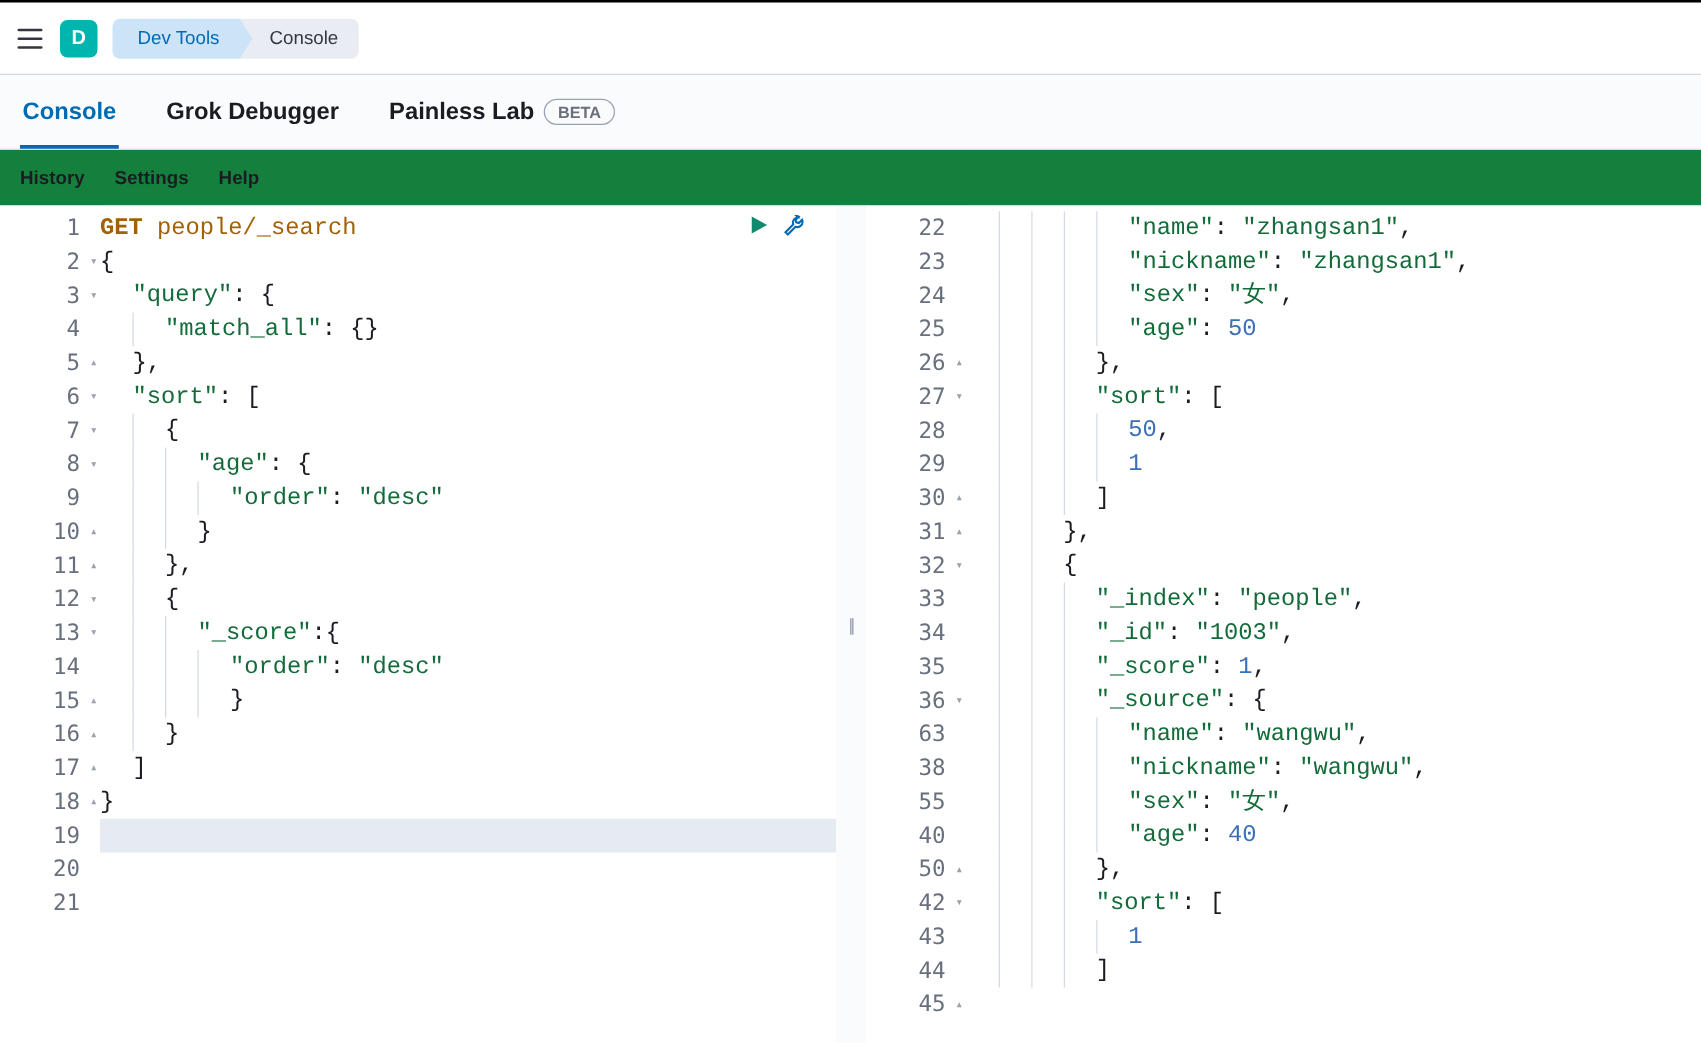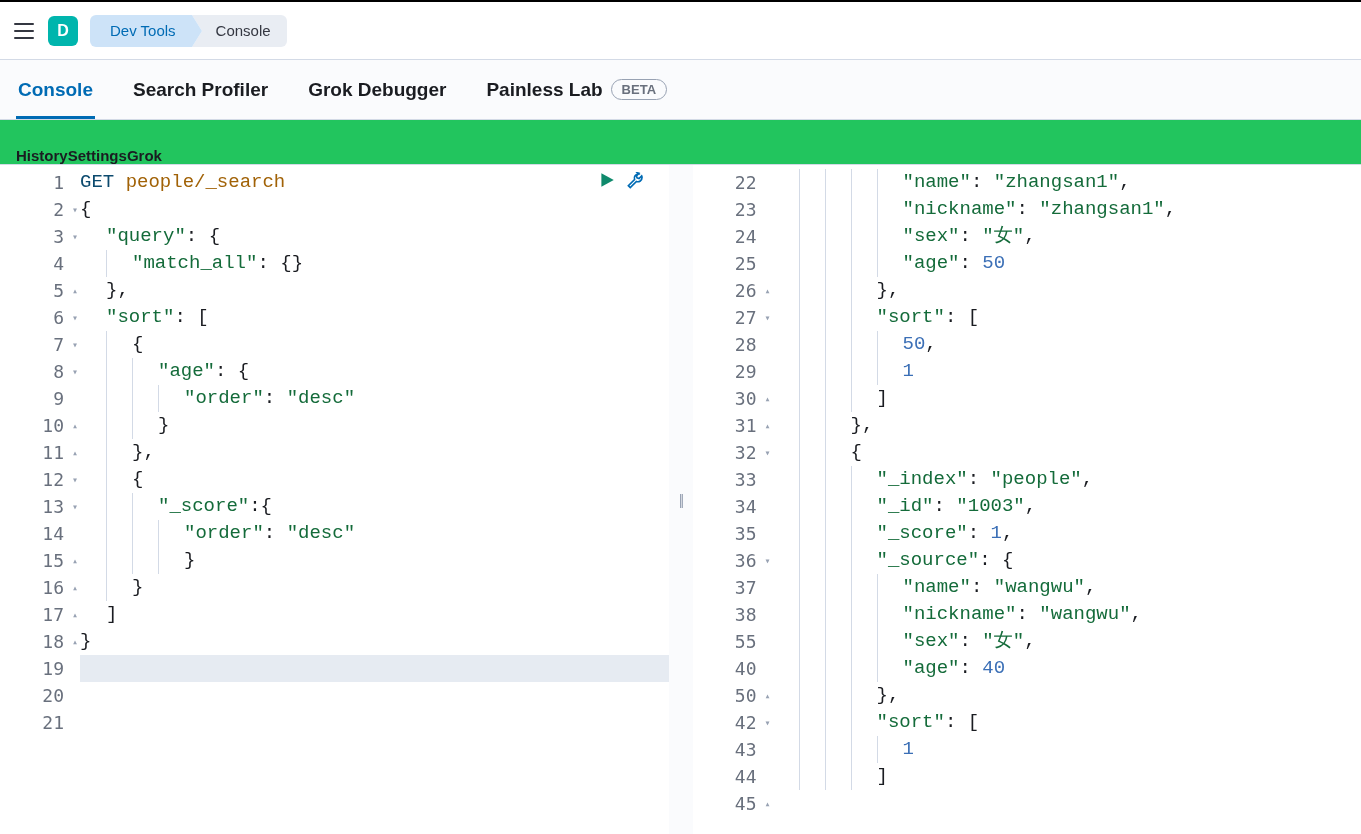--- a/index.html
+++ b/index.html
@@ -13,37 +13,37 @@
 .bc-first { background: #cde3f8; color: #006bb4; border-radius: 6px 0 0 6px; font-weight: 500; }
 .bc-first::after { content: ""; position: absolute; right: -10px; top: 0; border-top: 16px solid transparent; border-bottom: 16px solid transparent; border-left: 10px solid #cde3f8; z-index: 2; }
 .bc-second { background: #e9edf3; color: #343741; border-radius: 0 6px 6px 0; padding-left: 24px; }
 .bc-second::before { content: ""; position: absolute; left: 0; top: 0; border-top: 16px solid transparent; border-bottom: 16px solid transparent; border-left: 10px solid #fff; }
 
 .tabs { height: 60px; border-bottom: 1px solid #d3dae6; background: #fafbfd; display: flex; align-items: center; padding: 0 16px; gap: 36px; }
 .tab { font-size: 19px; font-weight: 700; color: #1a1c21; padding: 18px 2px; cursor: pointer; display: flex; align-items: center; gap: 8px; }
 .tab.active { color: #006bb4; border-bottom: 3px solid #006bb4; padding-bottom: 15px; }
 .beta { font-size: 13px; font-weight: 600; border: 1px solid #98a2b3; border-radius: 12px; padding: 2px 10px; color: #69707d; }
 
-.subtabs { height: 44px; background: #22c55e; display: flex; align-items: flex-end; padding: 0 16px; }
+.subtabs { height: 44px; background: #15803d; display: flex; align-items: center; padding: 0 16px; gap: 24px; }
 .subtab { font-size: 15px; font-weight: 700; color: #1a1c21; cursor: pointer; }
 
 .workspace { display: flex; height: calc(834px - 60px - 60px - 44px); position: relative; background: #fafbfd; }
 .panel { flex: 1; display: flex; background: #fff; border-top: 1px solid #d3dae6; position: relative; overflow: hidden; min-width: 0; }
 .splitter { width: 24px; background: #fafbfd; display: flex; align-items: center; justify-content: center; cursor: col-resize; border-top: 1px solid #d3dae6; }
 .splitter-handle { color: #98a2b3; font-size: 14px; letter-spacing: -2px; }
 
 .gutter { width: 80px; background: #fff; text-align: right; padding-top: 4px; user-select: none; flex-shrink: 0; }
 .gutter .ln { height: 27px; line-height: 27px; padding-right: 16px; font-size: 18px; color: #69707d; font-family: Menlo, Consolas, monospace; position: relative; }
 .gutter .ln.fold::after { content: "▾"; position: absolute; right: 2px; top: 0; font-size: 10px; color: #98a2b3; }
 .gutter .ln.foldc::after { content: "▴"; position: absolute; right: 2px; top: 0; font-size: 10px; color: #98a2b3; }
 
 .code { flex: 1; padding-top: 4px; font-family: Menlo, Consolas, "Courier New", monospace; font-size: 19px; overflow: hidden; position: relative; min-width: 0; }
 .line { height: 27px; line-height: 27px; white-space: pre; }
 .line.hl { background: #e6ebf2; }
-.method { color: #0c4a6e; font-weight: 400; }
+.method { color: #a16207; font-weight: 700; }
 .path { color: #a16207; }
 .punct { color: #1a1c21; }
 .key { color: #146b3a; }
 .str { color: #146b3a; }
 .num { color: #3b6fb6; }
 .indent { border-left: 1px solid #d3dae6; display: inline-block; width: 26px; height: 27px; vertical-align: top; }
 .indent:first-child { border-left: none; }
 
 .actions { position: absolute; top: 6px; right: 24px; display: flex; gap: 10px; z-index: 5; }
 .play-icon svg, .wrench-icon svg { display: block; }
@@ -59,32 +59,31 @@
     </div>
   <div class="app-badge">D</div>
   <div class="breadcrumbs">
     <div class="bc bc-first">Dev Tools</div>
     <div class="bc bc-second">Console</div>
   </div>
 </div>
 
 <div class="tabs">
   <div class="tab active">Console</div>
-  <div class="tab">Search Profiler</div>
   <div class="tab">Grok Debugger</div>
   <div class="tab">
     <span>Painless Lab</span>
     <span class="beta">BETA</span>
   </div>
 </div>
 
 <div class="subtabs">
   <div class="subtab">History</div>
   <div class="subtab">Settings</div>
-  <div class="subtab">Grok</div>
+  <div class="subtab">Help</div>
 </div>
 
 <div class="workspace">
   <div class="panel">
     <div class="gutter" id="req-gutter">
         <div class="ln">1</div>
         <div class="ln fold">2</div>
         <div class="ln fold">3</div>
         <div class="ln">4</div>
         <div class="ln foldc">5</div>
@@ -154,21 +153,21 @@
         <div class="ln fold">27</div>
         <div class="ln">28</div>
         <div class="ln">29</div>
         <div class="ln foldc">30</div>
         <div class="ln foldc">31</div>
         <div class="ln fold">32</div>
         <div class="ln">33</div>
         <div class="ln">34</div>
         <div class="ln">35</div>
         <div class="ln fold">36</div>
-        <div class="ln">37</div>
+        <div class="ln">63</div>
         <div class="ln">38</div>
         <div class="ln">55</div>
         <div class="ln">40</div>
         <div class="ln foldc">50</div>
         <div class="ln fold">42</div>
         <div class="ln">43</div>
         <div class="ln">44</div>
         <div class="ln foldc">45</div>
       </div>
     <div class="code" id="res-code">

